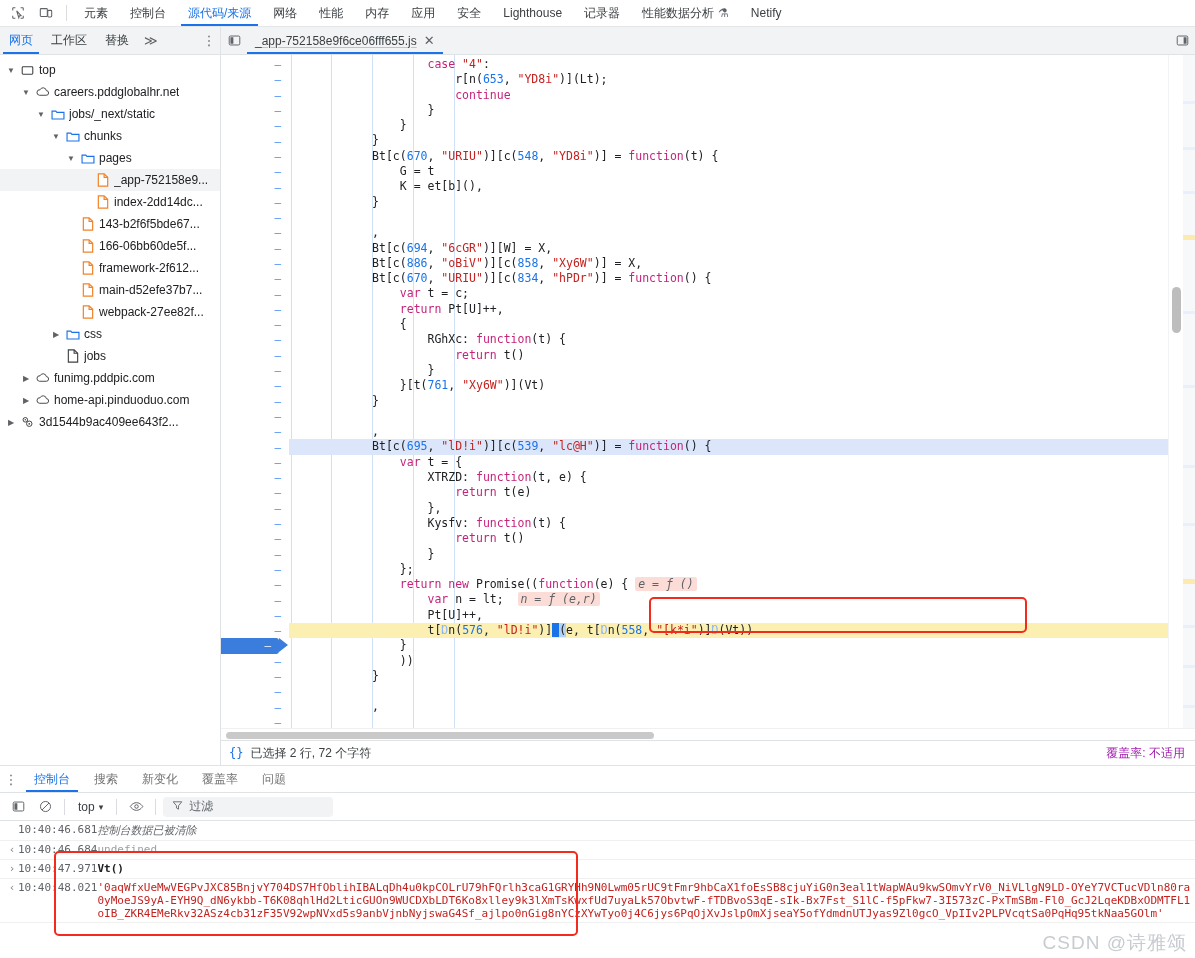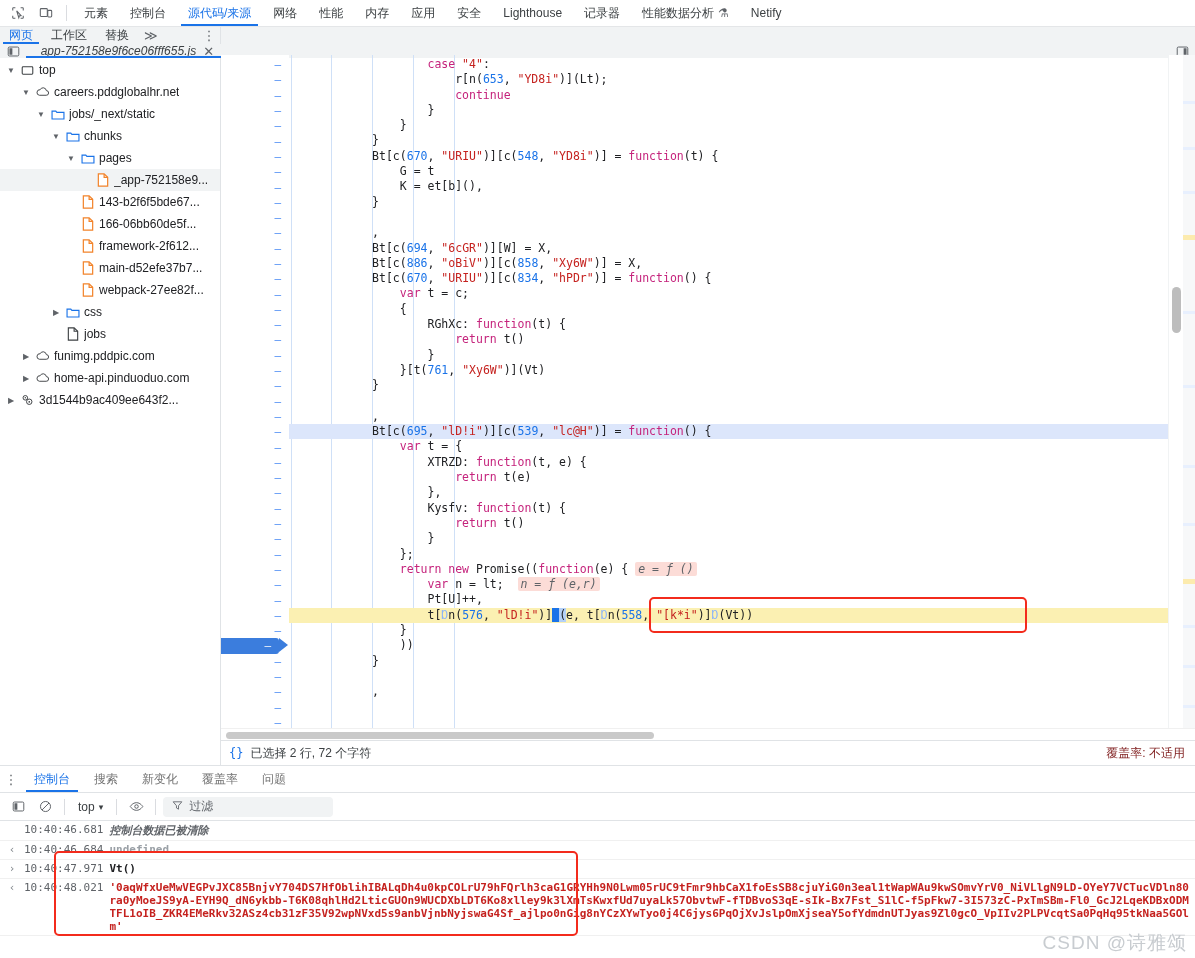--- a/index.html
+++ b/index.html
@@ -38,21 +38,20 @@
     height: 2px; background: #1a73e8;
   }
   .main-tab .flask { margin-left: 4px; font-size: 12px; color: #5f6368; }
 
   
   .second-bar {
     height: 14px; min-height: 28px;
     display: flex; align-items: stretch;
     background: #f1f3f4;
     border-bottom: 1px solid #e0e3e6;
-    flex-direction: column;
   }
   .sources-nav {
     width: 221px; min-width: 221px;
     display: flex; align-items: stretch;
     background: #f1f3f4;
     border-right: 1px solid #e0e3e6;
   }
   .snav-tab {
     padding: 0 9px; display: flex; align-items: center;
     font-size: 12px; color: #3c4043; position: relative; white-space: nowrap;
@@ -73,21 +72,21 @@
   }
   .file-tab {
     display: flex; align-items: center; gap: 7px;
     padding: 0 8px 0 8px; background: #f1f3f4;
     font-size: 12px; color: #3c4043; position: relative;
   }
   .file-tab::after {
     content:""; position: absolute; left: 0; right: 0; bottom: 0;
     height: 2px; background: #1a73e8;
   }
-  .file-tab .fname { text-decoration: underline; text-decoration-color: #b6c4d4; text-underline-offset: 2px; font-style: italic; }
+  .file-tab .fname { text-decoration: underline; text-decoration-color: #b6c4d4; text-underline-offset: 2px; }
   .file-tab .xclose { color: #5f6368; font-size: 13px; line-height: 1; }
   .tabs-right-ico {
     margin-left: auto; width: 26px; display:flex; align-items:center; justify-content:center;
     color:#5f6368;
   }
 
   
   .mid {
     flex: 1; display: flex; min-height: 0;
     border-bottom: 1px solid #e0e3e6;
@@ -169,21 +168,21 @@
   .hscroll-thumb {
     position: absolute; left: 5px; top: 3px; width: 428px; height: 7px;
     background: #c9c9c9; border-radius: 4px;
   }
   .status-bar {
     height: 25px; min-height: 25px; display: flex; align-items: center;
     background: #fff; border-top: 1px solid #e0e3e6;
     padding: 0 10px 0 8px; font-size: 12px; color: #3c4043;
   }
   .status-bar .brace { color: #1a73e8; font-family: "DejaVu Sans Mono", monospace; margin-right: 7px; }
-  .status-bar .cov { margin-left: auto; color: #7f1d1d; }
+  .status-bar .cov { margin-left: auto; color: #a21caf; }
 
   
   .vrail {
     width: 15px; min-width: 15px; background: #fff; position: relative;
     border-left: 1px solid #f1f3f4;
   }
   .vthumb { position: absolute; left: 3px; width: 9px; border-radius: 5px; background: #bdbdbd; }
   .minimap { width: 12px; min-width: 12px; background: #f7f8f9; position: relative; }
   .mm-mark { position: absolute; left: 0; right: 0; height: 3px; background: #e8f0fe; }
   .mm-mark.y { background: #fcebae; height: 5px; }
@@ -215,27 +214,27 @@
   .filter-box {
     display: flex; align-items: center; gap: 6px;
     background: #f1f3f4; border-radius: 4px;
     height: 20px; padding: 0 9px; min-width: 170px; color: #5f6368; font-size: 12px;
   }
   .console-body {
     flex: 1; overflow: hidden; position: relative; background: #fff;
     font-family: "DejaVu Sans Mono", monospace; font-size: 11px;
   }
   .cmsg {
-    display: flex; align-items: flex-start; gap: 6px;
+    display: flex; align-items: flex-start; 
     border-bottom: 1px solid #f0f0f0;
     padding: 2px 4px 2px 6px; min-height: 19px;
   }
   .cmsg .arrow { width: 12px; min-width: 12px; color: #80868b; text-align: center; font-size: 11px; }
   .cmsg .ts { color: #5f6368; white-space: pre; }
-  .cmsg .txt { white-space: pre-wrap; word-break: break-all; font-weight: bold; }
+  .cmsg .txt { white-space: pre-wrap; word-break: break-all; }
   .cmsg .txt.cleared { color: #5f6368; font-style: italic; font-family: "Liberation Sans", sans-serif; font-size: 11px;}
   .cmsg .txt.undef { color: #9aa0a6; }
   .cmsg .txt.str { color: #c5221f; }
   .cmsg .txt.code { color: #202124; font-weight: bold; }
   .watermark {
     position: absolute; right: 8px; bottom: 2px;
     color: #c8ccd0; font-size: 19px; letter-spacing: 1px; white-space: nowrap;
     font-family: "Liberation Sans", sans-serif;
   }
 </style>
@@ -381,20 +380,30 @@
         </div>
         <div class="trow sel" style="padding-left: 81px;">
           <span class="twist none"></span>
           <span class="tico">
             <svg width="12" height="14" viewBox="0 0 12 15">
               <path d="M1 1h6.2L11 4.6V14H1z" fill="#fff" stroke="#f2832a" stroke-width="1.3"></path>
               <path d="M7.2 1v3.6H11" fill="none" stroke="#f2832a" stroke-width="1.3"></path>
             </svg>
           </span>
           <span class="tlabel">_app-752158e9...</span>
+        </div>
+        <div class="trow" style="padding-left: 81px;">
+          <span class="twist none"></span>
+          <span class="tico">
+            <svg width="12" height="14" viewBox="0 0 12 15">
+              <path d="M1 1h6.2L11 4.6V14H1z" fill="#fff" stroke="#f2832a" stroke-width="1.3"></path>
+              <path d="M7.2 1v3.6H11" fill="none" stroke="#f2832a" stroke-width="1.3"></path>
+            </svg>
+          </span>
+          <span class="tlabel">index-2dd14dc...</span>
         </div>
         <div class="trow" style="padding-left: 66px;">
           <span class="twist none"></span>
           <span class="tico">
             <svg width="12" height="14" viewBox="0 0 12 15">
               <path d="M1 1h6.2L11 4.6V14H1z" fill="#fff" stroke="#f2832a" stroke-width="1.3"></path>
               <path d="M7.2 1v3.6H11" fill="none" stroke="#f2832a" stroke-width="1.3"></path>
             </svg>
           </span>
           <span class="tlabel">143-b2f6f5bde67...</span>
@@ -644,20 +653,21 @@
               <div class="cline"><span style="white-space:pre">            </span><span class="pl">Bt[c(</span><span class="n">670</span><span class="pl">, </span><span class="s">"URIU"</span><span class="pl">)][c(</span><span class="n">548</span><span class="pl">, </span><span class="s">"YD8i"</span><span class="pl">)] = </span><span class="k">function</span><span class="pl">(t) {</span></div>
               <div class="cline"><span style="white-space:pre">                </span><span class="pl">G = t</span></div>
               <div class="cline"><span style="white-space:pre">                </span><span class="pl">K = et[b](),</span></div>
               <div class="cline"><span style="white-space:pre">            </span><span class="pl">}</span></div>
               <div class="cline"><span style="white-space:pre">            </span></div>
               <div class="cline"><span style="white-space:pre">            </span><span class="pl">,</span></div>
               <div class="cline"><span style="white-space:pre">            </span><span class="pl">Bt[c(</span><span class="n">694</span><span class="pl">, </span><span class="s">"6cGR"</span><span class="pl">)][W] = X,</span></div>
               <div class="cline"><span style="white-space:pre">            </span><span class="pl">Bt[c(</span><span class="n">886</span><span class="pl">, </span><span class="s">"oBiV"</span><span class="pl">)][c(</span><span class="n">858</span><span class="pl">, </span><span class="s">"Xy6W"</span><span class="pl">)] = X,</span></div>
               <div class="cline"><span style="white-space:pre">            </span><span class="pl">Bt[c(</span><span class="n">670</span><span class="pl">, </span><span class="s">"URIU"</span><span class="pl">)][c(</span><span class="n">834</span><span class="pl">, </span><span class="s">"hPDr"</span><span class="pl">)] = </span><span class="k">function</span><span class="pl">() {</span></div>
               <div class="cline"><span style="white-space:pre">                </span><span class="k">var </span><span class="pl">t = c;</span></div>
+              <div class="cline"><span style="white-space:pre">                </span><span class="k">return </span><span class="pl">Pt[U]++,</span></div>
               <div class="cline"><span style="white-space:pre">                </span><span class="pl">{</span></div>
               <div class="cline"><span style="white-space:pre">                    </span><span class="pl">RGhXc: </span><span class="k">function</span><span class="pl">(t) {</span></div>
               <div class="cline"><span style="white-space:pre">                        </span><span class="k">return </span><span class="pl">t()</span></div>
               <div class="cline"><span style="white-space:pre">                    </span><span class="pl">}</span></div>
               <div class="cline"><span style="white-space:pre">                </span><span class="pl">}[t(</span><span class="n">761</span><span class="pl">, </span><span class="s">"Xy6W"</span><span class="pl">)](Vt)</span></div>
               <div class="cline"><span style="white-space:pre">            </span><span class="pl">}</span></div>
               <div class="cline"><span style="white-space:pre">            </span></div>
               <div class="cline"><span style="white-space:pre">            </span><span class="pl">,</span></div>
               <div class="cline sel-line"><span style="white-space:pre">            </span><span class="pl">Bt[c(</span><span class="n">695</span><span class="pl">, </span><span class="s">"lD!i"</span><span class="pl">)][c(</span><span class="n">539</span><span class="pl">, </span><span class="s">"lc@H"</span><span class="pl">)] = </span><span class="k">function</span><span class="pl">() {</span></div>
               <div class="cline"><span style="white-space:pre">                </span><span class="k">var </span><span class="pl">t = {</span></div>

